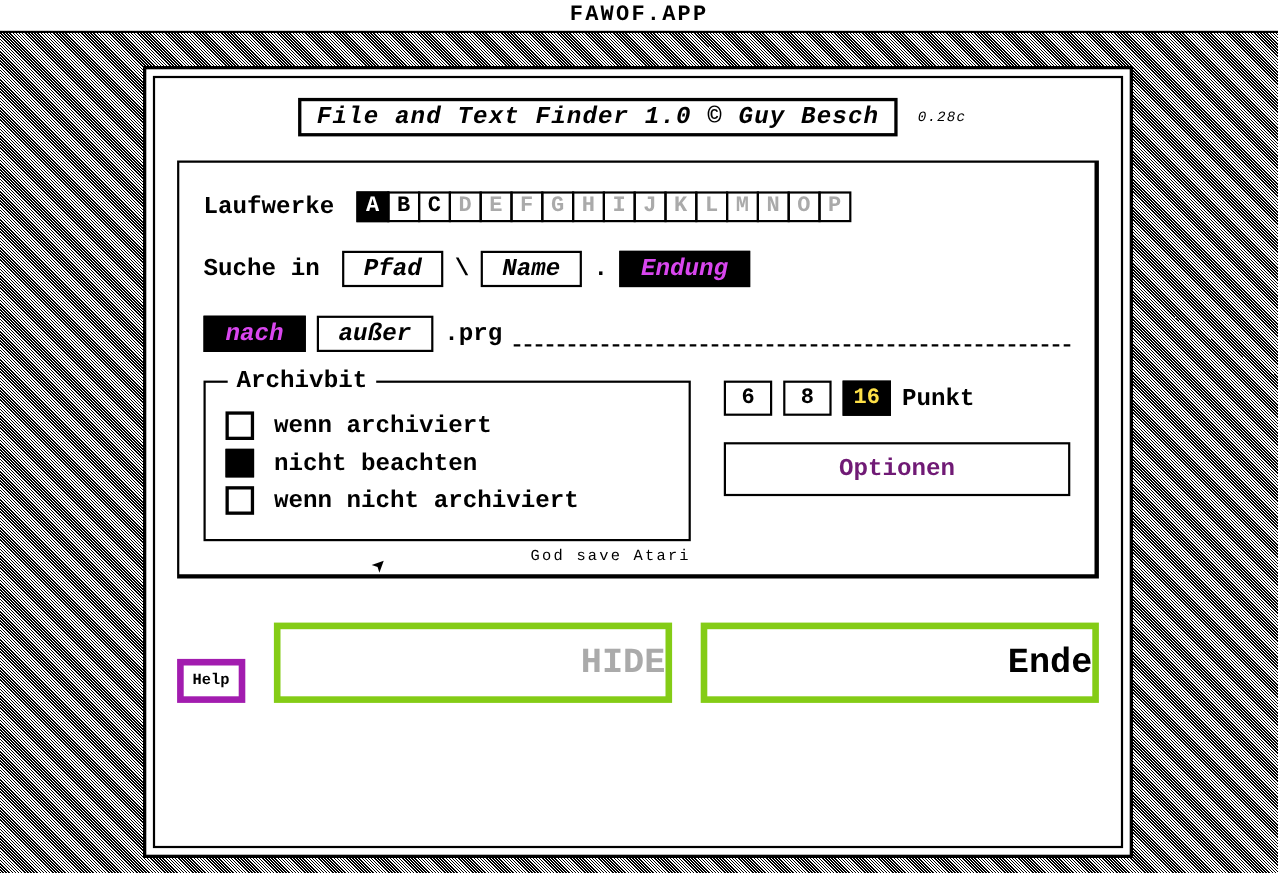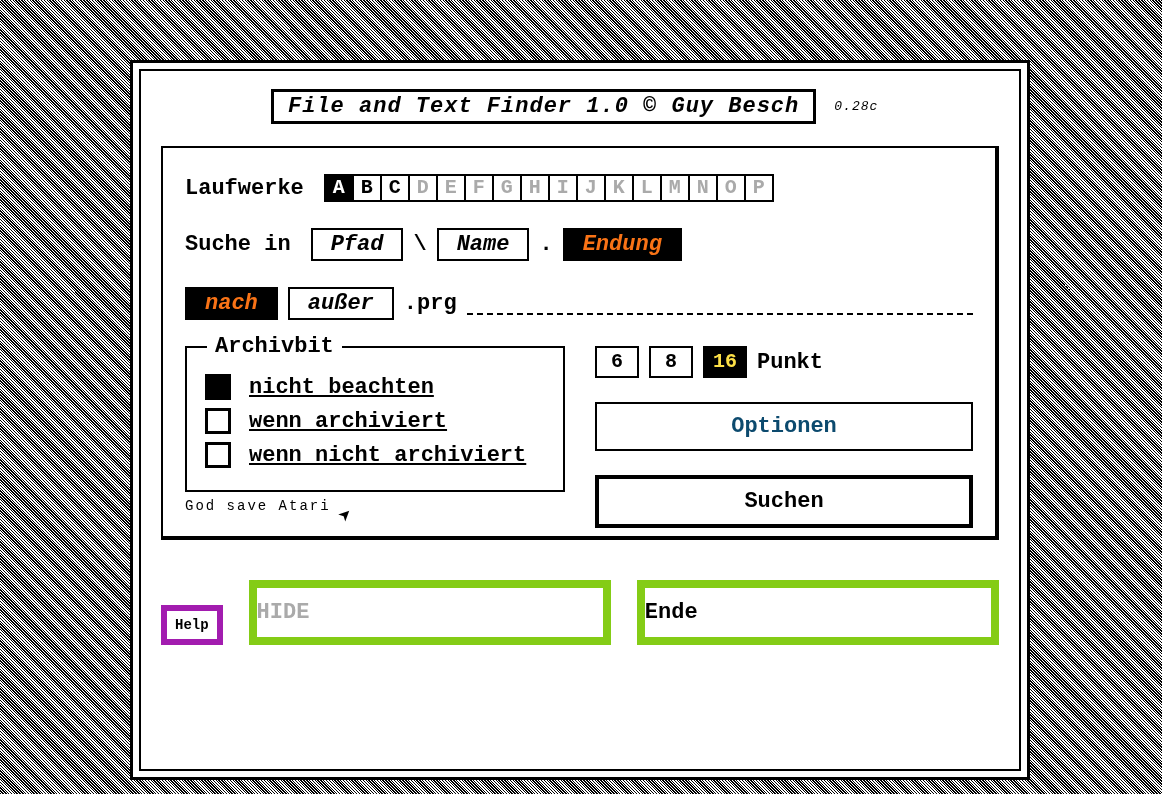--- a/index.html
+++ b/index.html
@@ -77,36 +77,35 @@
   .drive:first-child { margin-left: 0; }
   .drive.sel { background: #000; color: #fff; }
   .drive.dim { color: #aaa; }
   .seg {
     border: 2px solid #000;
     padding: 2px 18px;
     font-size: 22px;
     cursor: pointer;
     font-style: italic;
   }
-  .seg.sel { background: #000; color: #f97316; }
+  .seg.sel { background: #000; color: #d946ef; }
   .sep { font-size: 22px; }
   .pattern-line {
     border-bottom: 2px dashed #000;
     flex: 1;
     height: 22px;
     font-size: 20px;
     position: relative;
   }
   .lower-area { display: flex; gap: 30px; align-items: flex-start; }
   .group {
     border: 2px solid #000;
     padding: 18px 18px 14px 18px;
-    width: 380px;
-    position: relative;
-    text-decoration: underline;
+    width: 443px;
+    position: relative;
   }
   .group-legend {
     position: absolute;
     top: -14px; left: 20px;
     background: white;
     padding: 0 8px;
     font-size: 22px;
   }
   .check-row { display: flex; align-items: center; gap: 18px; font-size: 22px; margin: 8px 0; cursor: pointer;}
   .checkbox {
@@ -124,54 +123,55 @@
   }
   .pt.sel { background: #000; color: #fde047; }
   .bigbtn {
     border: 2px solid #000;
     text-align: center;
     font-size: 22px;
     padding: 10px 0;
     cursor: pointer;
   }
   .bigbtn.heavy { border-width: 4px; }
-  .bigbtn.dim { color: #0c4a6e; }
-  .credit { text-align: left; font-size: 14px; letter-spacing: 2px; font-weight: normal; margin-top: 6px;}
+  .bigbtn.dim { color: #701a75; }
+  .credit { text-align: right; font-size: 14px; letter-spacing: 2px; font-weight: normal; margin-top: 6px;}
   .bottom-row {
     display: flex; gap: 26px; align-items: stretch;
     margin-top: 40px;
   }
   .help-btn {
     border: 6px solid #a21caf;
     font-size: 14px;
     padding: 6px 8px;
     align-self: flex-end;
     cursor: pointer;
     font-weight: bold;
   }
   .wide-btn {
     flex: 1;
-    border: 8px solid #84cc16;
-    text-align: left;
-    font-size: 22px;
+    border: 6px solid #84cc16;
+    text-align: right;
+    font-size: 32px;
     padding: 12px 0;
     cursor: pointer;
   }
   .wide-btn.dim { color: #aaa; }
   .cursor-arrow {
     position: absolute;
     left: 340px; top: 502px;
     font-size: 22px;
     pointer-events: none;
   }
 </style>
 </head>
 <body>
 
 <div class="desktop">
+  <div class="menubar">FAWOF.APP</div>
 
   <div class="window">
     <div class="window-inner">
 
       <div class="title-row">
         <div class="title-box">File and Text Finder 1.0  © Guy Besch</div>
         <span class="tiny">0.28c</span>
       </div>
 
       <div class="main-panel">
@@ -212,44 +212,43 @@
           <div class="seg">außer</div>
           <span>.prg</span>
           <div class="pattern-line"></div>
         </div>
 
         <div class="lower-area">
           <div>
             <div class="group">
               <div class="group-legend">Archivbit</div>
               <div class="check-row">
+                <div class="checkbox"></div>
+                <span>wenn archiviert</span>
+              </div>
+              <div class="check-row">
                 <div class="checkbox sel"></div>
                 <span>nicht beachten</span>
-              </div>
-              <div class="check-row">
-                <div class="checkbox"></div>
-                <span>wenn archiviert</span>
               </div>
               <div class="check-row">
                 <div class="checkbox"></div>
                 <span>wenn nicht archiviert</span>
               </div>
             </div>
             <div class="credit">God save Atari</div>
           </div>
 
           <div class="right-col">
             <div class="pt-row">
               <div class="pt">6</div>
               <div class="pt">8</div>
               <div class="pt sel">16</div>
               <span>Punkt</span>
             </div>
             <div class="bigbtn dim">Optionen</div>
-            <div class="bigbtn heavy">Suchen</div>
           </div>
         </div>
 
       </div>
 
       <div class="bottom-row">
         <div class="help-btn">Help</div>
         <div class="wide-btn dim">HIDE</div>
         <div class="wide-btn">Ende</div>
       </div>

